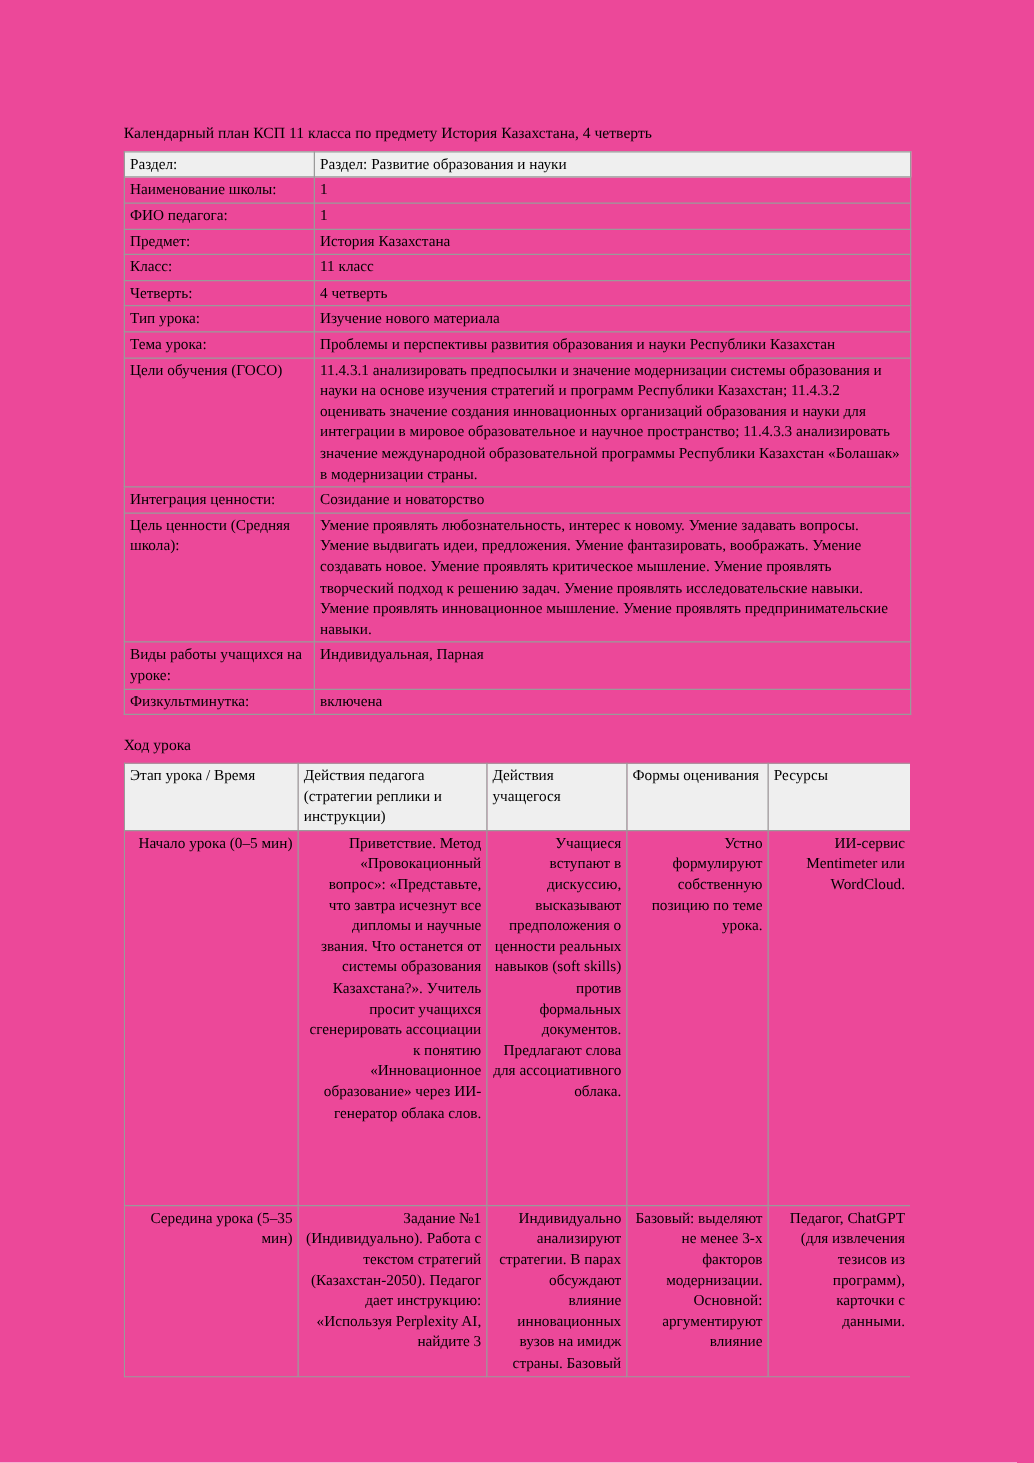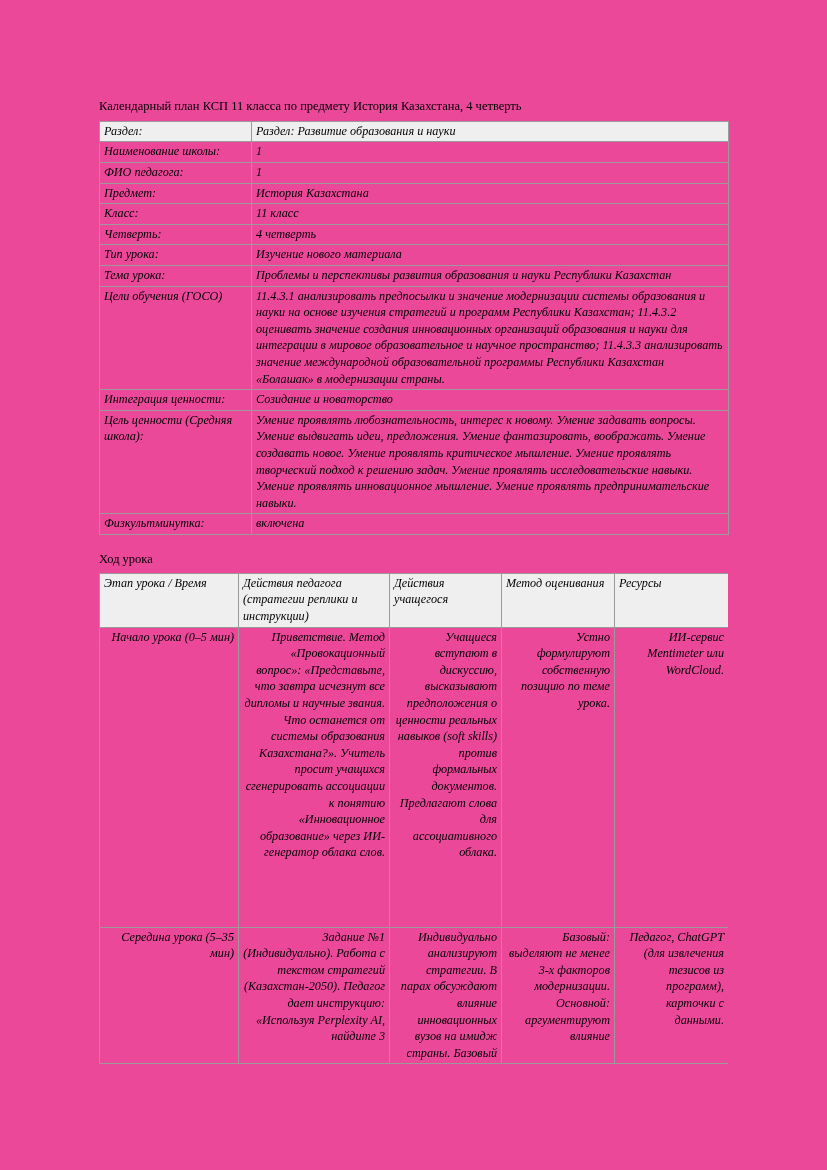--- a/index.html
+++ b/index.html
@@ -46,21 +46,20 @@
   table.doc-table td,
   table.doc-table th {
     border: 1px solid #9a9a9a;
     padding: 1px 4px 2px 4px;
     vertical-align: top;
     text-align: left;
     font-weight: normal;
     word-wrap: break-word;
     overflow-wrap: break-word;
     hyphens: manual;
-    font-style: italic;
   }
 
   
   #info-table col.c-label { width: 152px; }
   #info-table col.c-value { width: 477px; }
   #info-table tr.shaded td { background: #efefef; }
 
   
   #flow-table col.f1 { width: 139px; }
   #flow-table col.f2 { width: 151px; }
@@ -128,20 +127,24 @@
         </tr>
         <tr>
           <td>Интеграция ценности:</td>
           <td>Созидание и новаторство</td>
         </tr>
         <tr>
           <td>Цель ценности (Средняя школа):</td>
           <td>Умение проявлять любознательность, интерес к новому. Умение задавать вопросы. Умение выдвигать идеи, предложения. Умение фантазировать, воображать. Умение создавать новое. Умение проявлять критическое мышление. Умение проявлять творческий подход к решению задач. Умение проявлять исследовательские навыки. Умение проявлять инновационное мышление. Умение проявлять предпринимательские навыки.</td>
         </tr>
         <tr>
+          <td>Виды работы учащихся на уроке:</td>
+          <td>Индивидуальная, Парная</td>
+        </tr>
+        <tr>
           <td>Физкультминутка:</td>
           <td>включена</td>
         </tr>
       </tbody>
     </table>
 
     <p class="section-label">Ход урока</p>
 
     <div class="flow-wrap">
       <table class="doc-table" id="flow-table">
@@ -150,21 +153,21 @@
             <col class="f2">
             <col class="f3">
             <col class="f4">
             <col class="f5">
         </colgroup>
         <thead>
           <tr>
             <td>Этап урока / Время</td>
             <td>Действия педагога (стратегии реплики и инструкции)</td>
             <td>Действия учащегося</td>
-            <td>Метод оценивания</td>
+            <td>Формы оценивания</td>
             <td>Ресурсы</td>
           </tr>
         </thead>
         <tbody>
           <tr class="tall-a">
             <td>Начало урока (0–5 мин)</td>
             <td>Приветствие. Метод «Провокационный вопрос»: «Представьте, что завтра исчезнут все дипломы и научные звания. Что останется от системы образования Казахстана?». Учитель просит учащихся сгенерировать ассоциации к понятию «Инновационное образование» через ИИ-генератор облака слов.</td>
             <td>Учащиеся вступают в дискуссию, высказывают предположения о ценности реальных навыков (soft skills) против формальных документов. Предлагают слова для ассоциативного облака.</td>
             <td>Устно формулируют собственную позицию по теме урока.</td>
             <td>ИИ-сервис Mentimeter или WordCloud.</td>

